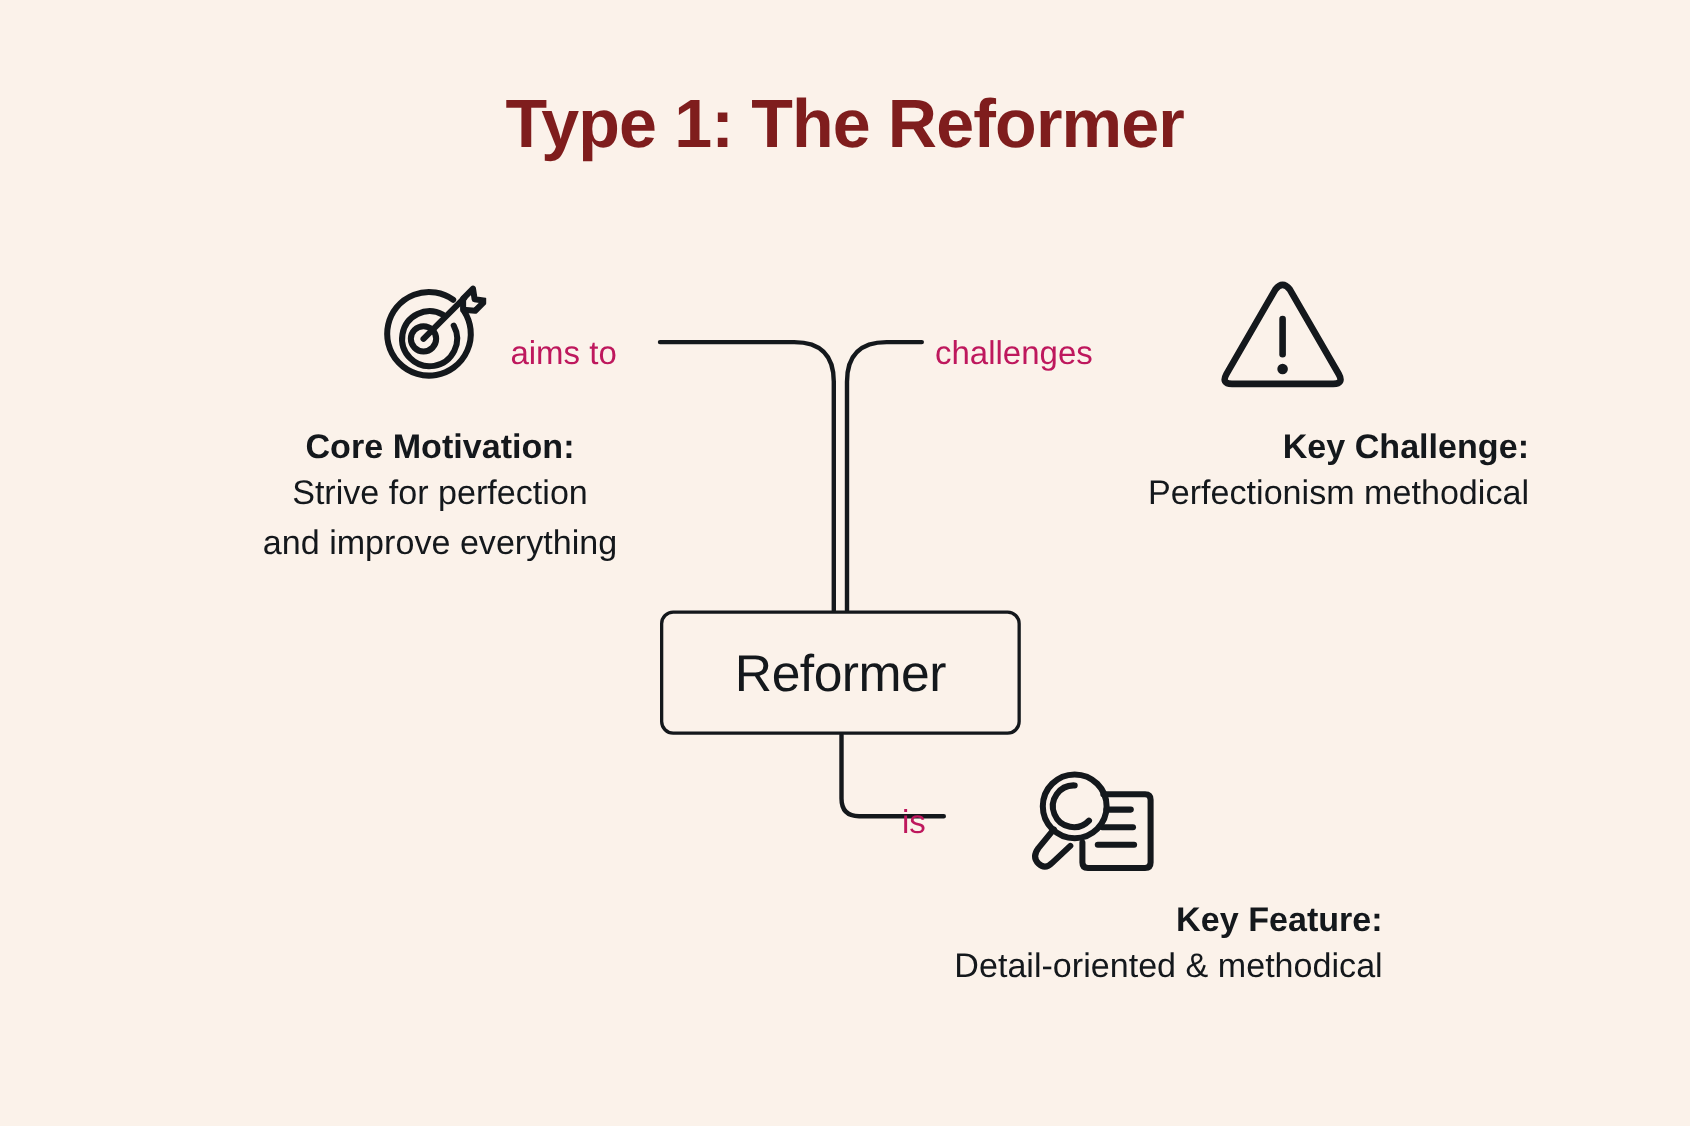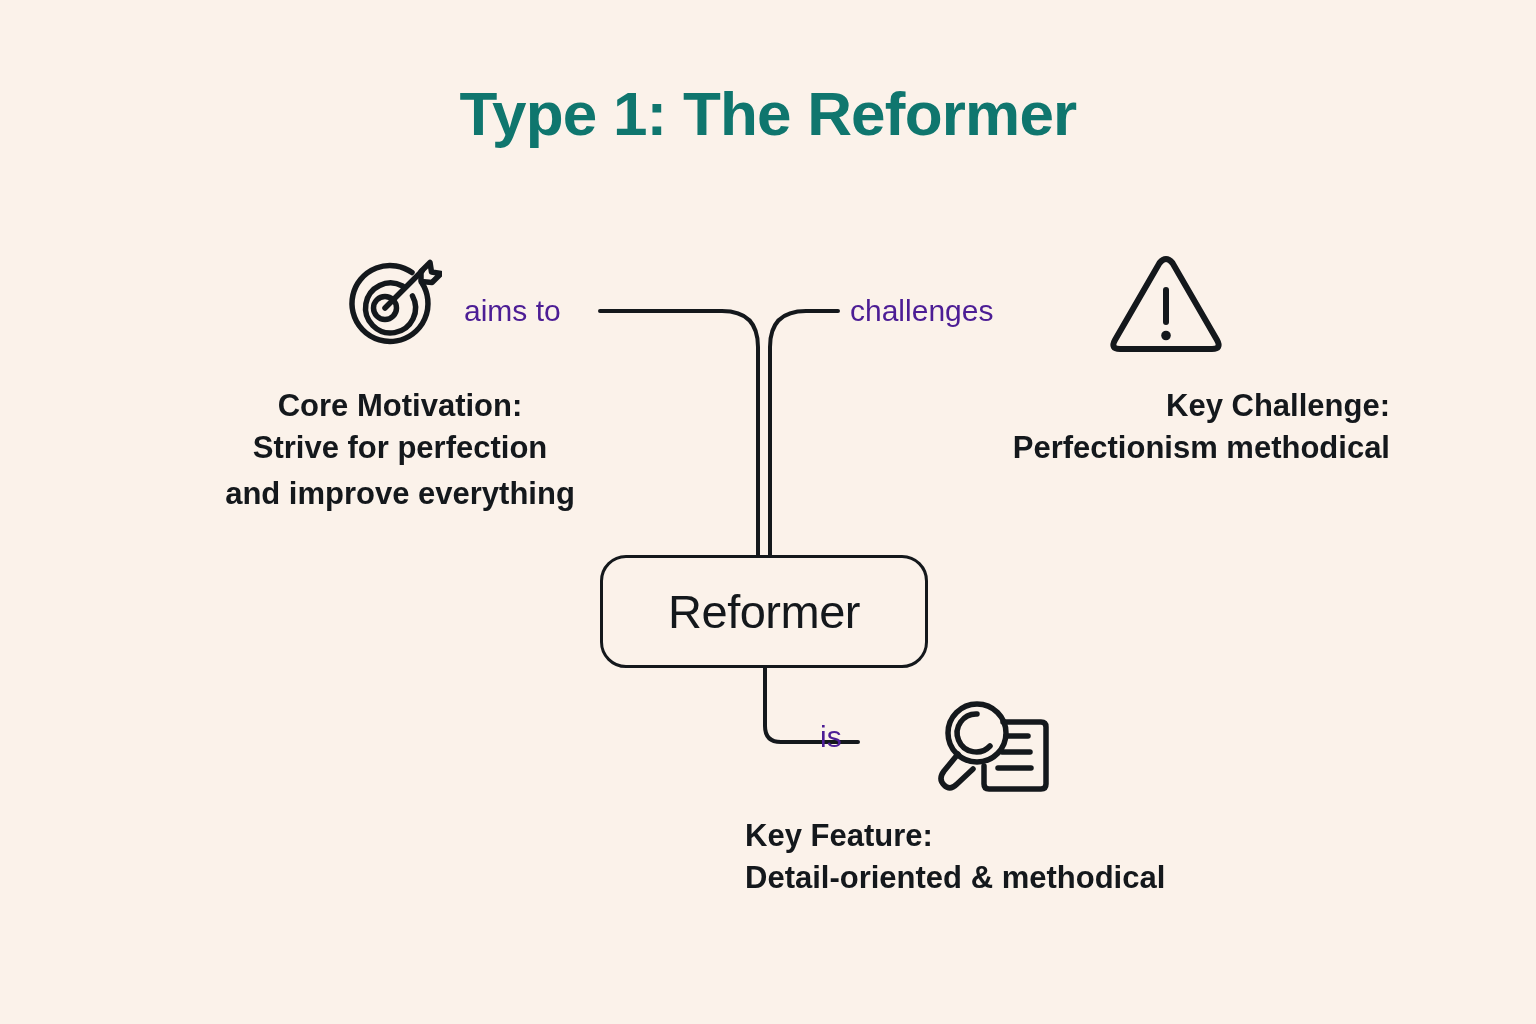--- a/index.html
+++ b/index.html
@@ -24,51 +24,52 @@
 
   
   #page-title {
     left: 0;
     top: 78px;
     width: 1536px;
     text-align: center;
     font-size: 62px;
     font-weight: bold;
     letter-spacing: -0.8px;
-    color: #0f766e;
+    color: #7f1d1d;
   }
 
   
   #connector-layer {
     left: 0;
     top: 0;
     width: 1536px;
     height: 1024px;
     pointer-events: none;
   }
 
   
   .edge-label {
     font-size: 30px;
-    color: #4c1d95;
+    color: #be185d;
     white-space: nowrap;
     line-height: 1;
+    margin-top: 11px;
   }
   #edge-label-aims  { left: 464px; top: 296px; }
   #edge-label-chal  { left: 850px; top: 296px; }
   #edge-label-is    { left: 820px; top: 722px; }
 
   
   #central-node {
     left: 600px;
     top: 555px;
     width: 328px;
     height: 113px;
     border: 3.5px solid #14181C;
-    border-radius: 26px;
+    border-radius: 12px;
     background: transparent;
     display: flex;
     align-items: center;
     justify-content: center;
     box-sizing: border-box;
   }
   #central-node-label {
     font-size: 47px;
     font-weight: 500;
     letter-spacing: -0.5px;
@@ -78,42 +79,42 @@
   
   .branch-heading {
     font-size: 31px;
     font-weight: bold;
     line-height: 1.18;
     color: #14181C;
     white-space: nowrap;
   }
   .branch-body {
     font-size: 31px;
-    font-weight: 700;
+    font-weight: 400;
     line-height: 1.5;
     color: #14181C;
   }
 
   #branch-motivation {
     left: 155px;
     top: 388px;
     width: 490px;
     text-align: center;
   }
   #branch-challenge {
     left: 950px;
     top: 388px;
     width: 440px;
     text-align: right;
   }
   #branch-feature {
     left: 745px;
     top: 818px;
     width: 512px;
-    text-align: left;
+    text-align: right;
   }
 
   
   #icon-target   { left: 338px; top: 255px; width: 104px; height: 104px; }
   #icon-warning  { left: 1107px; top: 252px; width: 118px; height: 108px; }
   #icon-magnifier{ left: 936px; top: 692px; width: 118px; height: 108px; }
   .icon svg { display: block; width: 100%; height: 100%; }
 </style>
 </head>
 <body>

